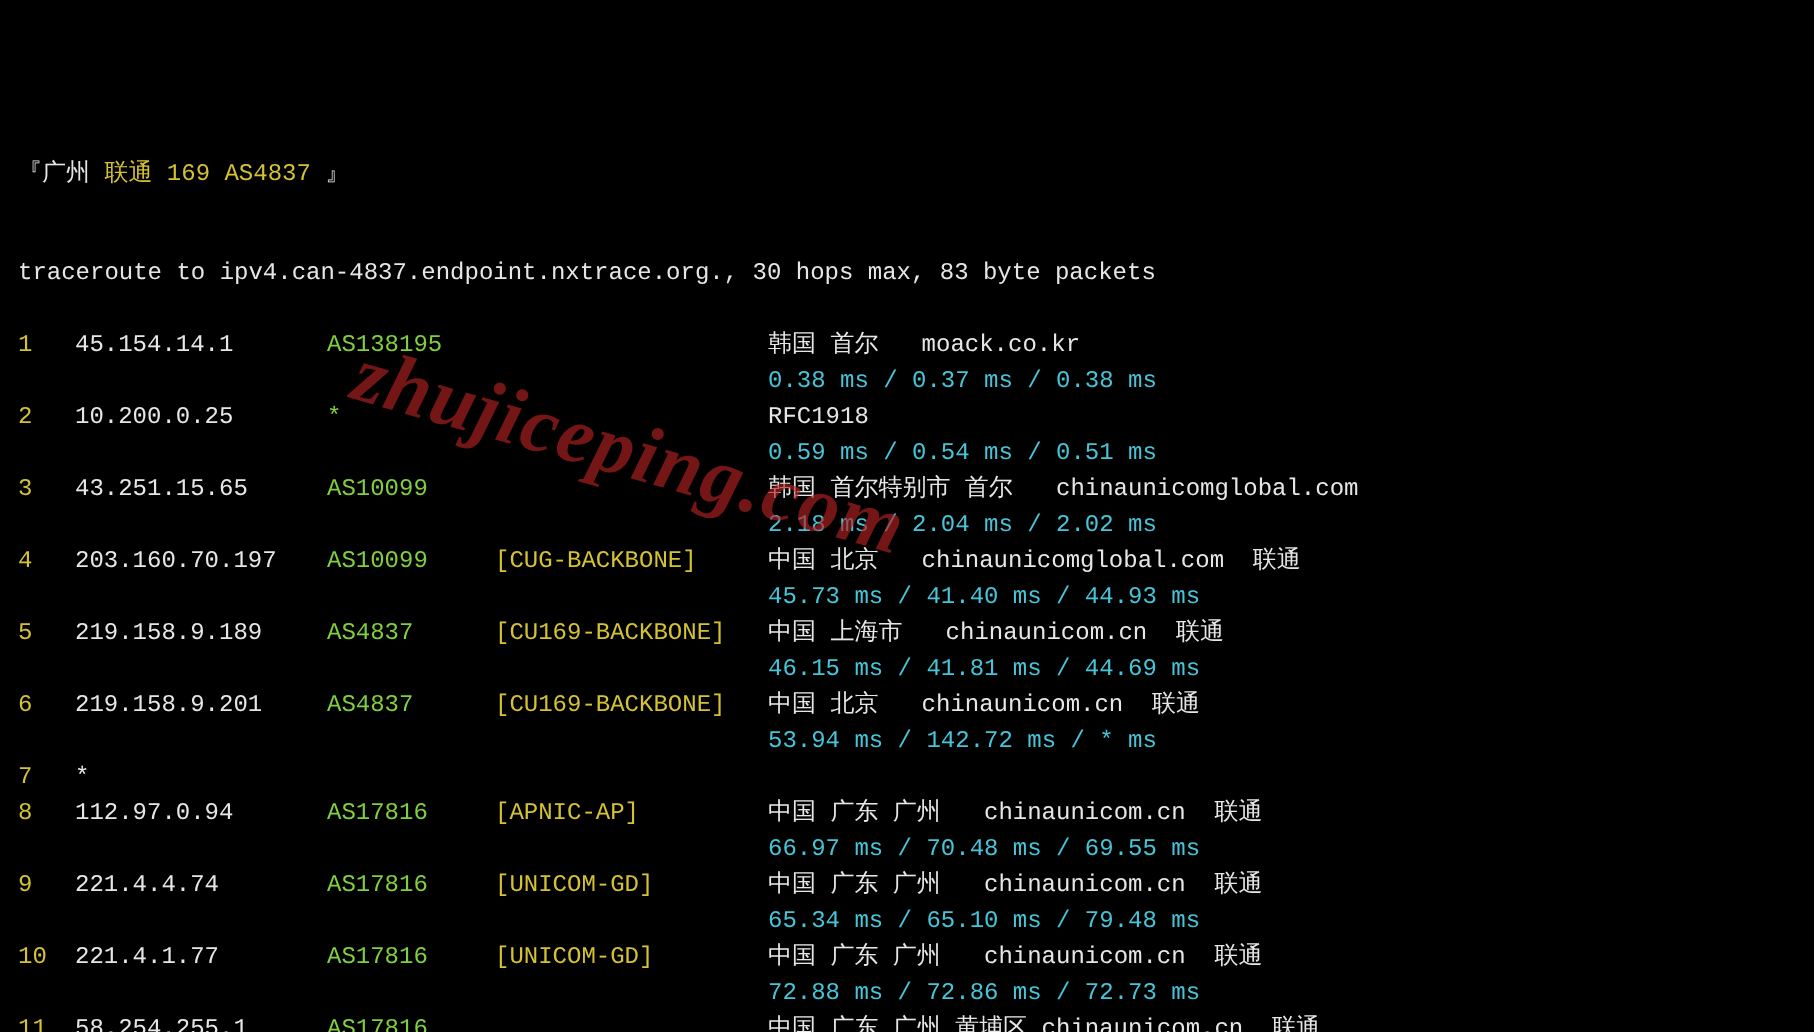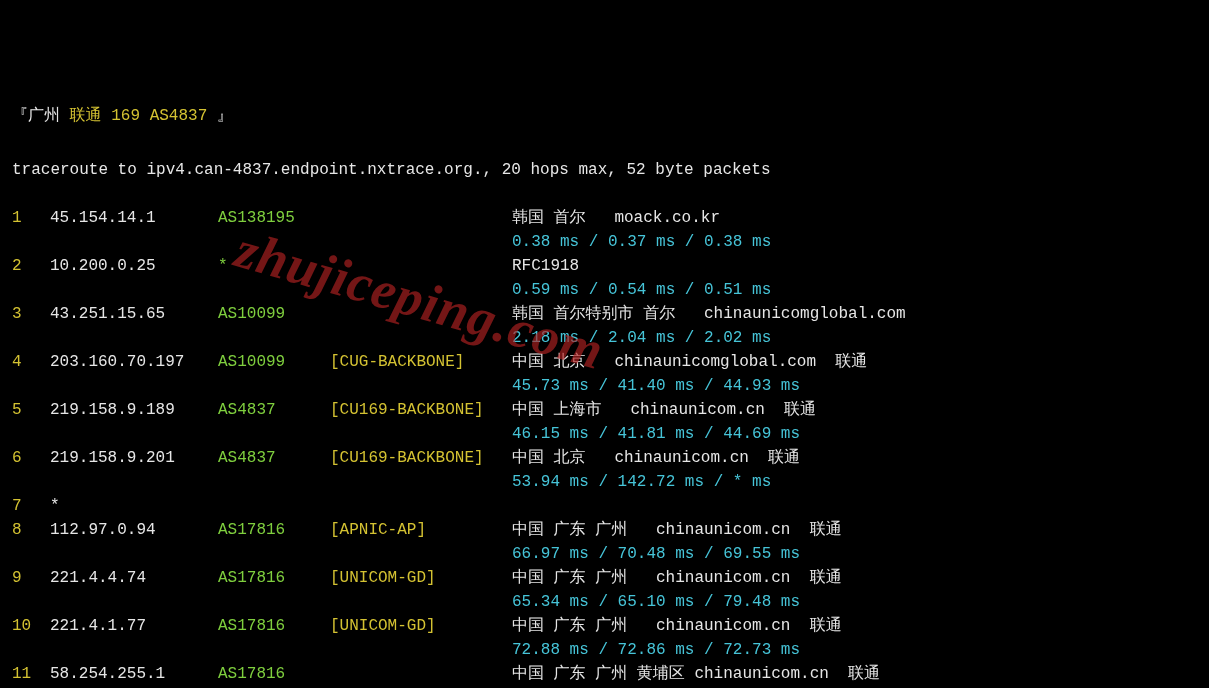--- a/index.html
+++ b/index.html
@@ -10,21 +10,21 @@
     line-height: 1.5;
     margin: 0;
     padding: 8px 12px;
     white-space: pre;
     position: relative;
   }
   .yellow { color: #d4c232; }
   .green  { color: #7fcf3e; }
   .cyan   { color: #46c4d8; }
   .white  { color: #e6e6e6; }
-  .header-line { margin-bottom: 6px; }
+  .header-line { margin-bottom: 18px; }
   .row { display: block; white-space: pre; }
   .hop-num { display: inline-block; width: 38px; vertical-align: top; }
   .hop-ip { display: inline-block; width: 168px; vertical-align: top; }
   .hop-asn { display: inline-block; width: 112px; vertical-align: top; }
   .hop-tag { display: inline-block; width: 182px; vertical-align: top; font-family: Liberation Mono, monospace; }
   .hop-loc { display: inline-block; vertical-align: top; text-align: center; }
   .hop-times { display: inline-block; margin-left: 500px; }
   .watermark {
     position: absolute;
     top: 260px;
@@ -39,19 +39,19 @@
     pointer-events: none;
     letter-spacing: 1px;
   }
 </style>
 </head>
 <body>
 
 
 
 <div class="header-line"><span class="white">『</span><span class="white">广州 </span><span class="yellow">联通 </span><span class="yellow">169 AS4837 </span><span class="white">』</span></div>
-<div class="white">traceroute to ipv4.can-4837.endpoint.nxtrace.org., 20 hops max, 52 byte packets</div>
+<div class="white">traceroute to ipv4.can-4837.endpoint.nxtrace.org., 30 hops max, 83 byte packets</div>
 <div id="hop-container"><div class="row"><span class="yellow hop-num">1</span><span class="white hop-ip">45.154.14.1</span><span class="green hop-asn">AS138195</span><span class="yellow hop-tag"></span><span class="white hop-loc">韩国 首尔   moack.co.kr</span></div><div class="row"><span class="cyan hop-times">0.38 ms / 0.37 ms / 0.38 ms</span></div><div class="row"><span class="yellow hop-num">2</span><span class="white hop-ip">10.200.0.25</span><span class="green hop-asn">*</span><span class="yellow hop-tag"></span><span class="white hop-loc">RFC1918</span></div><div class="row"><span class="cyan hop-times">0.59 ms / 0.54 ms / 0.51 ms</span></div><div class="row"><span class="yellow hop-num">3</span><span class="white hop-ip">43.251.15.65</span><span class="green hop-asn">AS10099</span><span class="yellow hop-tag"></span><span class="white hop-loc">韩国 首尔特别市 首尔   chinaunicomglobal.com</span></div><div class="row"><span class="cyan hop-times">2.18 ms / 2.04 ms / 2.02 ms</span></div><div class="row"><span class="yellow hop-num">4</span><span class="white hop-ip">203.160.70.197</span><span class="green hop-asn">AS10099</span><span class="yellow hop-tag">[CUG-BACKBONE]</span><span class="white hop-loc">中国 北京   chinaunicomglobal.com  联通</span></div><div class="row"><span class="cyan hop-times">45.73 ms / 41.40 ms / 44.93 ms</span></div><div class="row"><span class="yellow hop-num">5</span><span class="white hop-ip">219.158.9.189</span><span class="green hop-asn">AS4837</span><span class="yellow hop-tag">[CU169-BACKBONE]</span><span class="white hop-loc">中国 上海市   chinaunicom.cn  联通</span></div><div class="row"><span class="cyan hop-times">46.15 ms / 41.81 ms / 44.69 ms</span></div><div class="row"><span class="yellow hop-num">6</span><span class="white hop-ip">219.158.9.201</span><span class="green hop-asn">AS4837</span><span class="yellow hop-tag">[CU169-BACKBONE]</span><span class="white hop-loc">中国 北京   chinaunicom.cn  联通</span></div><div class="row"><span class="cyan hop-times">53.94 ms / 142.72 ms / * ms</span></div><div class="row"><span class="yellow hop-num">7</span><span class="white hop-ip">*</span><span class="green hop-asn"></span><span class="yellow hop-tag"></span><span class="white hop-loc"></span></div><div class="row"><span class="yellow hop-num">8</span><span class="white hop-ip">112.97.0.94</span><span class="green hop-asn">AS17816</span><span class="yellow hop-tag">[APNIC-AP]</span><span class="white hop-loc">中国 广东 广州   chinaunicom.cn  联通</span></div><div class="row"><span class="cyan hop-times">66.97 ms / 70.48 ms / 69.55 ms</span></div><div class="row"><span class="yellow hop-num">9</span><span class="white hop-ip">221.4.4.74</span><span class="green hop-asn">AS17816</span><span class="yellow hop-tag">[UNICOM-GD]</span><span class="white hop-loc">中国 广东 广州   chinaunicom.cn  联通</span></div><div class="row"><span class="cyan hop-times">65.34 ms / 65.10 ms / 79.48 ms</span></div><div class="row"><span class="yellow hop-num">10</span><span class="white hop-ip">221.4.1.77</span><span class="green hop-asn">AS17816</span><span class="yellow hop-tag">[UNICOM-GD]</span><span class="white hop-loc">中国 广东 广州   chinaunicom.cn  联通</span></div><div class="row"><span class="cyan hop-times">72.88 ms / 72.86 ms / 72.73 ms</span></div><div class="row"><span class="yellow hop-num">11</span><span class="white hop-ip">58.254.255.1</span><span class="green hop-asn">AS17816</span><span class="yellow hop-tag"></span><span class="white hop-loc">中国 广东 广州 黄埔区 chinaunicom.cn  联通</span></div><div class="row"><span class="cyan hop-times">66.48 ms / 66.34 ms / 66.48 ms</span></div></div>
 
 <div class="watermark">zhujiceping.com</div>
 
 
 
 
 </body></html>

